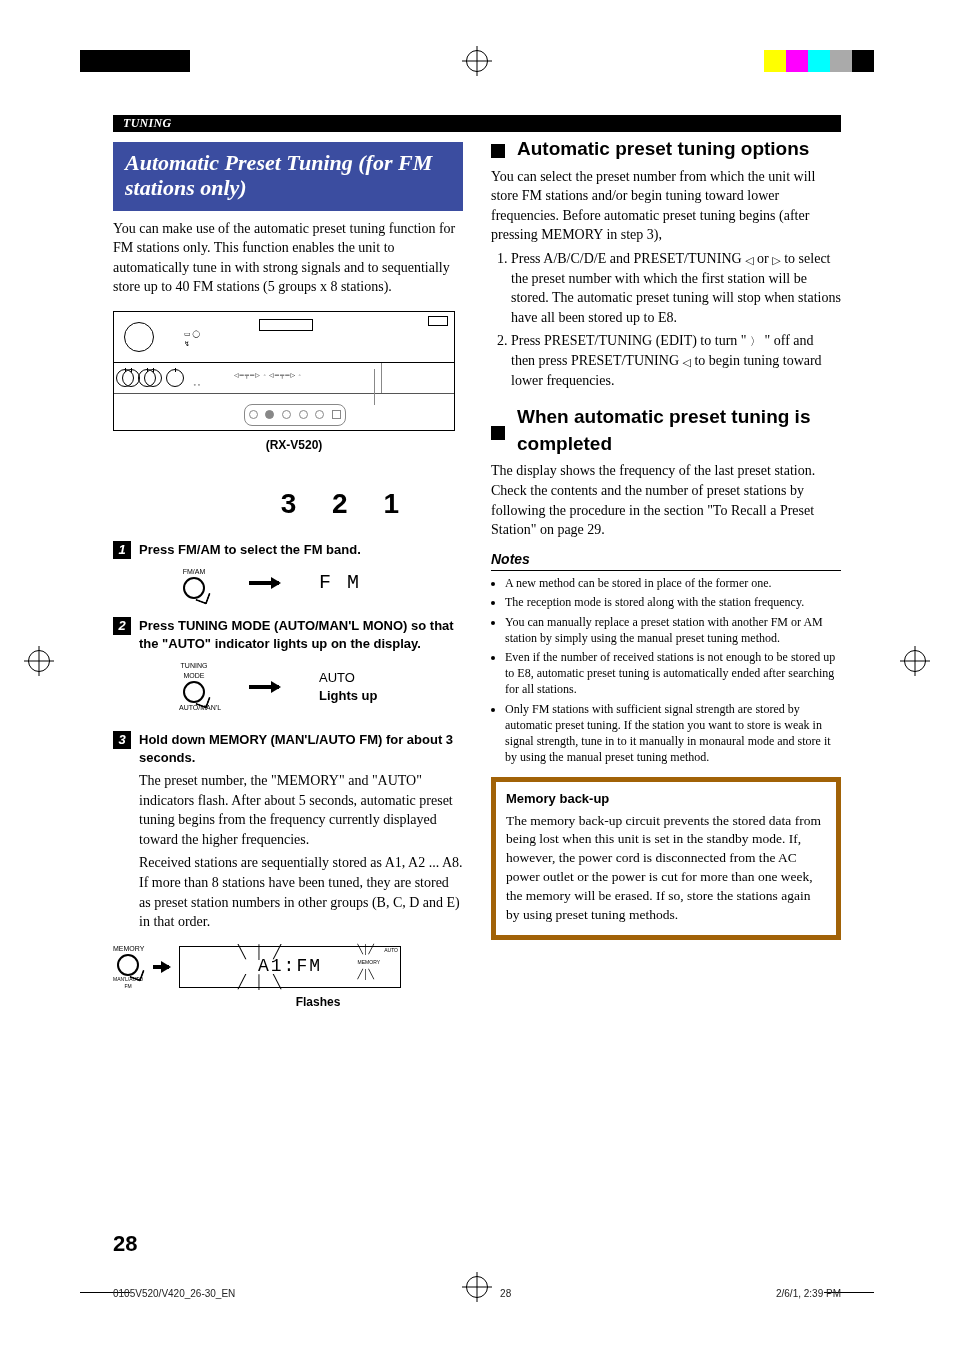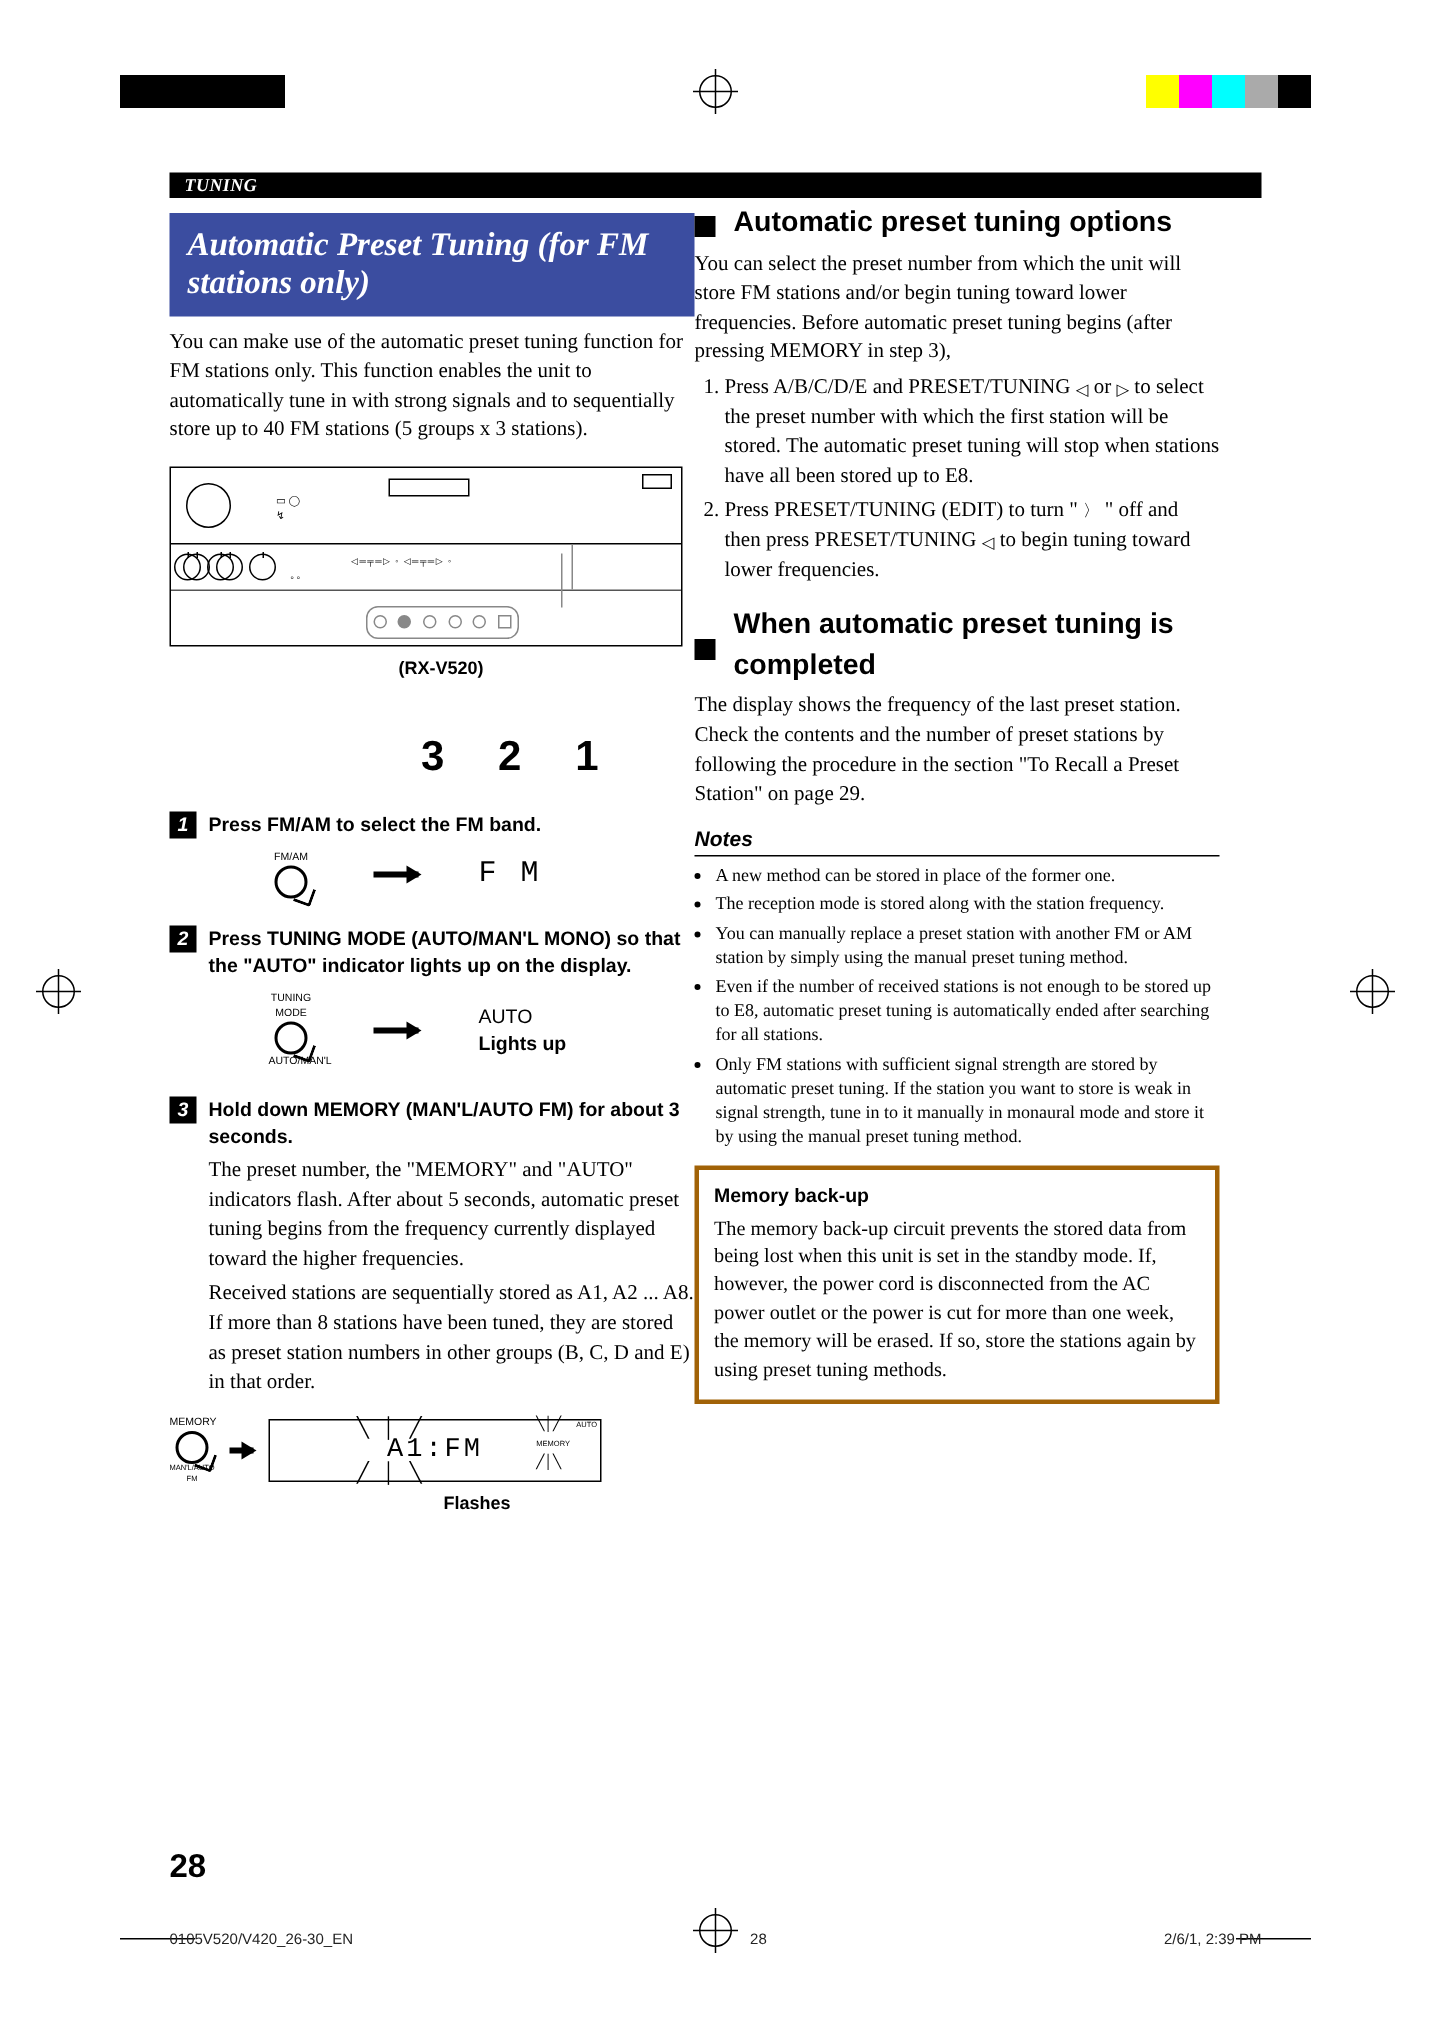--- a/index.html
+++ b/index.html
@@ -72,20 +72,21 @@
     color: #fff;
     font-style: italic;
     font-weight: bold;
     font-family: "Times New Roman", serif;
     font-size: 12px;
     padding: 1px 10px;
     letter-spacing: 0.3px;
   }
   .columns {
     display: flex;
+    gap: 28px;
     margin-top: 4px;
   }
   .col {
     width: 350px;
     font-size: 14px;
     line-height: 1.4;
   }
   .title-band {
     background: #3b4da0;
     color: #fff;
@@ -316,21 +317,21 @@
     padding-bottom: 1px;
   }
   ul.bullets {
     margin: 4px 0 0 0;
     padding-left: 14px;
     font-size: 12px;
     line-height: 1.35;
   }
   ul.bullets li { margin-bottom: 3px; }
   .memory-box {
-    border: 3px solid #a16207;
+    border: 5px solid #a16207;
     padding: 8px 10px 10px 10px;
     margin-top: 12px;
     font-size: 13.5px;
   }
   .memory-box .mh {
     font-family: Arial, sans-serif;
     font-weight: bold;
     font-size: 13px;
     margin-bottom: 3px;
   }
@@ -387,21 +388,21 @@
 
 <div class="page">
   <div class="section-header">TUNING</div>
 
   <div class="columns">
 
     <div class="col">
       <div class="title-band">
         <h2>Automatic Preset Tuning (for FM stations only)</h2>
       </div>
-      <p class="intro">You can make use of the automatic preset tuning function for FM stations only. This function enables the unit to automatically tune in with strong signals and to sequentially store up to 40 FM stations (5 groups x 3 stations).</p>
+      <p class="intro">You can make use of the automatic preset tuning function for FM stations only. This function enables the unit to automatically tune in with strong signals and to sequentially store up to 40 FM stations (5 groups x 8 stations).</p>
 
       <div class="device">
         <div class="device-top">
           <div class="knob"></div>
           <div style="position:absolute; left:70px; top:18px; font-size:7px;">▭ ◯<br>↯</div>
           <div class="screen"></div>
           <div style="position:absolute; right:6px; top:4px; font-size:7px; border:1px solid #000; width:18px; height:8px;"></div>
         </div>
         <div class="device-mid">
           <div style="position:absolute; left:6px; top:0;">

